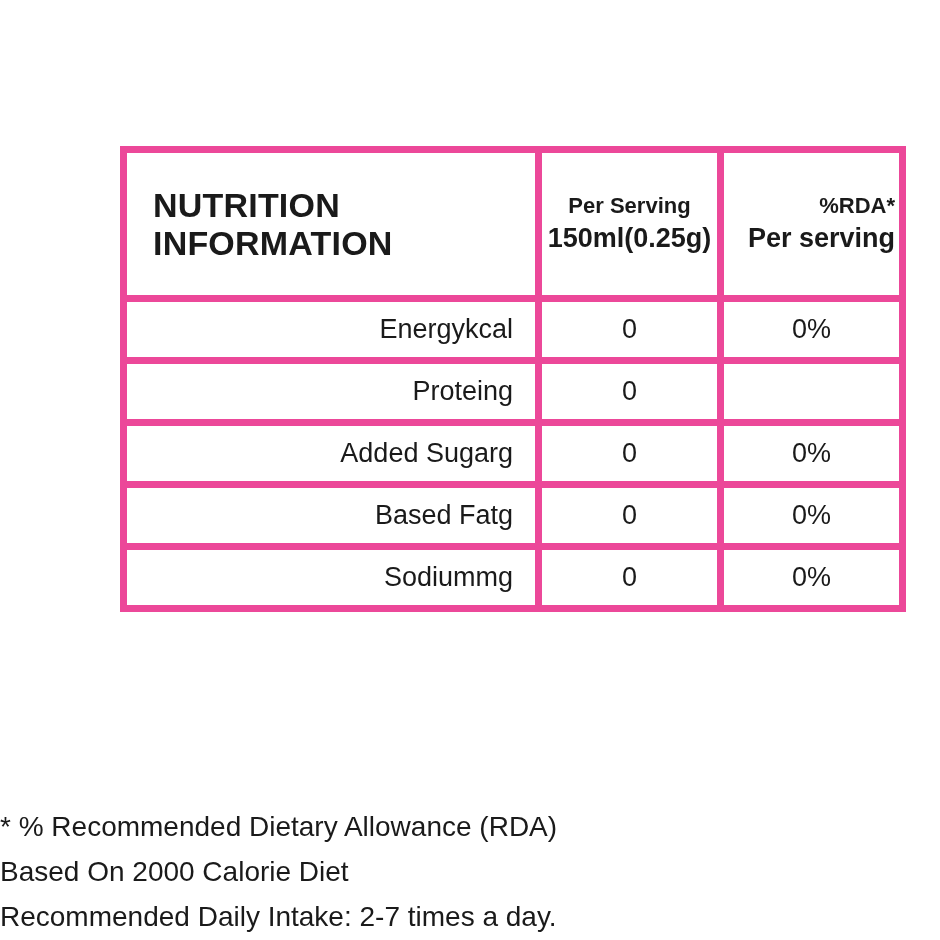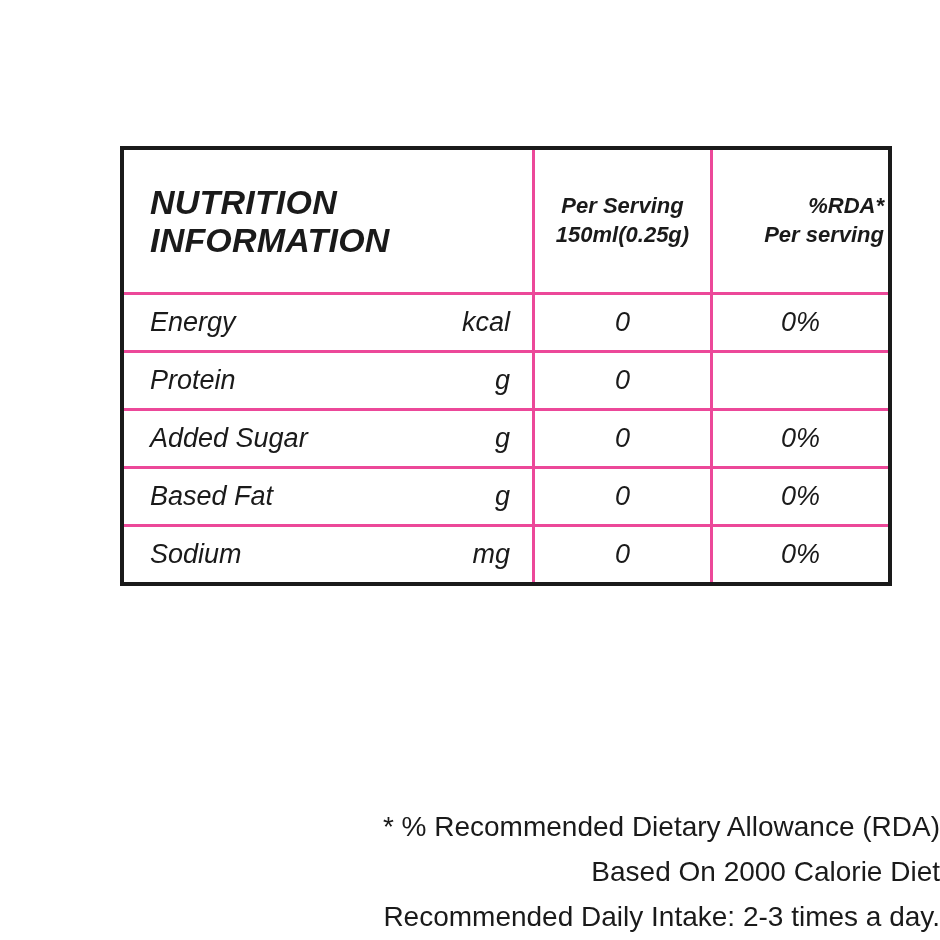--- a/index.html
+++ b/index.html
@@ -30,24 +30,23 @@
   }
 
   table.nutrition {
     width: 700px;
     border-collapse: collapse;
     table-layout: fixed;
     border: 4px solid #1a1a1a;
   }
 
   table.nutrition td {
-    border: 3px solid #ec4899;
+    border: 7px solid #ec4899;
     padding: 0;
     vertical-align: middle;
-    font-style: italic;
   }
 
   
   .hdr-title-cell {
     width: 366px;
     height: 122px;
     padding: 10px 16px 10px 26px !important;
   }
   .hdr-title {
     font-size: 34px;
@@ -66,35 +65,35 @@
     text-align: right;
     padding: 10px 4px !important;
   }
   .hdr-line1 {
     font-size: 22px;
     font-weight: bold;
     line-height: 1.3;
     white-space: nowrap;
   }
   .hdr-line2 {
-    font-size: 22px;
+    font-size: 27px;
     font-weight: bold;
     line-height: 1.3;
     white-space: nowrap;
   }
 
   
   .row-cell-name {
     height: 55px;
     padding: 0 !important;
   }
   .name-wrap {
     display: flex;
     align-items: center;
-    justify-content: space-between;
+    justify-content: flex-end;
     padding: 0 22px 0 26px;
     height: 55px;
   }
   .nutrient-label {
     font-size: 27px;
     line-height: 1;
   }
   .nutrient-unit {
     font-size: 27px;
     line-height: 1;
@@ -105,21 +104,21 @@
     text-align: center;
     font-size: 27px;
     height: 55px;
   }
 
   .footnotes {
     position: absolute;
     left: 0;
     top: 805px;
     width: 940px;
-    text-align: right;
+    text-align: left;
   }
   .footnote-line {
     font-size: 28px;
     line-height: 1.6;
     color: #1a1a1a;
   }
 </style>
 </head>
 <body>
 
@@ -201,16 +200,16 @@
           <td class="row-cell-rda">0%</td>
         </tr>
 
       </tbody>
     </table>
   </div>
 
   <div class="footnotes">
     <div class="footnote-line">* % Recommended Dietary Allowance (RDA)</div>
     <div class="footnote-line">Based On 2000 Calorie Diet</div>
-    <div class="footnote-line">Recommended Daily Intake: 2-3 times a day.</div>
+    <div class="footnote-line">Recommended Daily Intake: 2-7 times a day.</div>
   </div>
 
 </div>
 
 </body></html>

